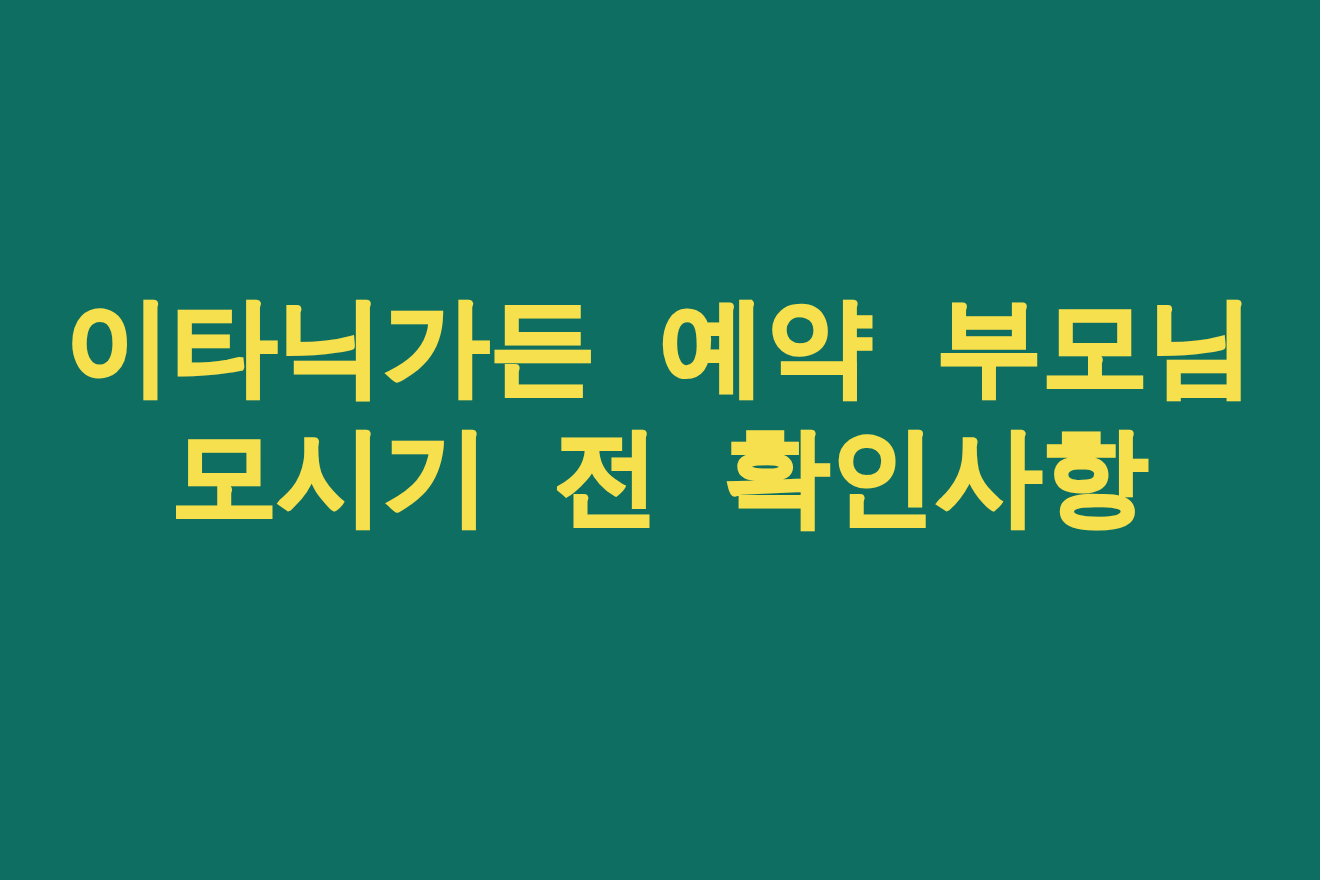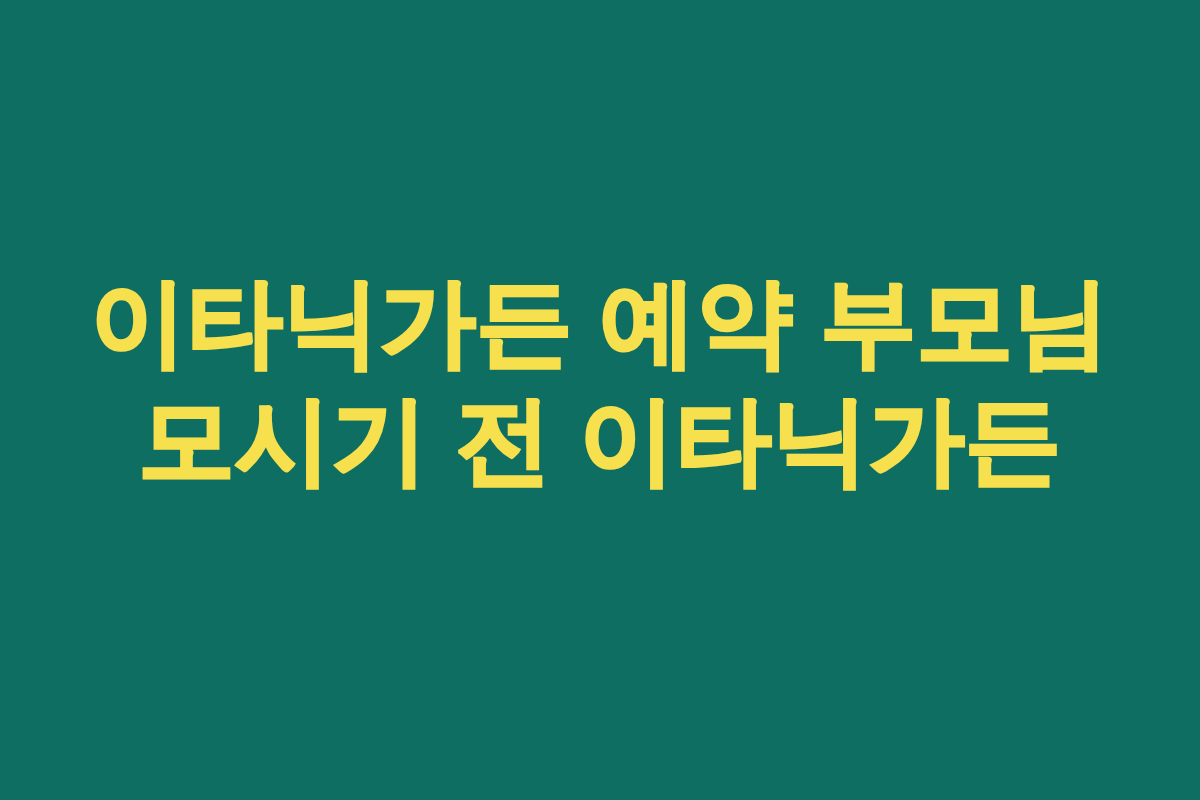--- a/index.html
+++ b/index.html
@@ -32,21 +32,21 @@
     
     margin-top: -38px;
     padding: 0 40px;
     box-sizing: border-box;
     user-select: none;
   }
 
   .headline-line {
     display: block;
     color: #F7E04D;
-    font-family: Liberation Sans, sans-serif;
+    font-family: Liberation Mono, monospace;
     font-size: 96px;
     line-height: 118px;
     font-weight: 700;
     letter-spacing: 0.5px;
     white-space: nowrap;
     
     -webkit-font-smoothing: antialiased;
     text-rendering: optimizeLegibility;
     paint-order: stroke fill;
     -webkit-text-stroke: 3px #F7E04D;
@@ -54,17 +54,17 @@
 </style>
 </head>
 <body>
 
 <div id="banner" style="background: rgb(14, 110, 98);">
 
   <div id="headline">
 
     <span class="headline-line" style="color: rgb(247, 224, 77); -webkit-text-stroke: 3px rgb(247, 224, 77);">이타닉가든 예약 부모님</span>
 
-    <span class="headline-line" style="color: rgb(247, 224, 77); -webkit-text-stroke: 3px rgb(247, 224, 77);">모시기 전 이타닉가든</span>
+    <span class="headline-line" style="color: rgb(247, 224, 77); -webkit-text-stroke: 3px rgb(247, 224, 77);">모시기 전 확인사항</span>
 
   </div>
 
 </div>
 
 </body></html>

